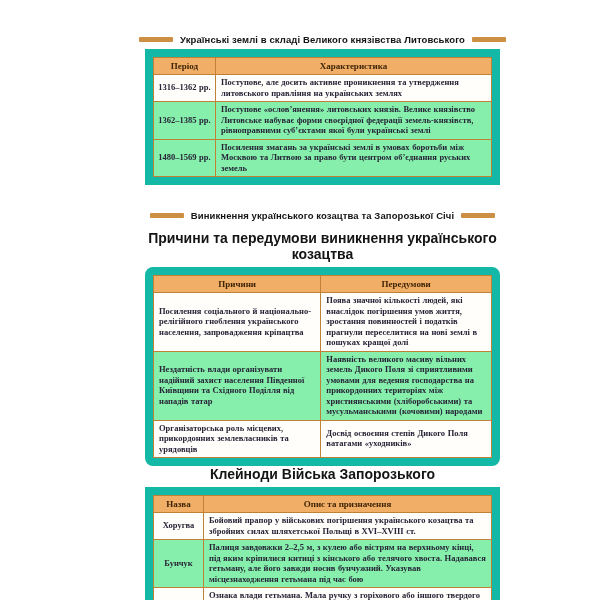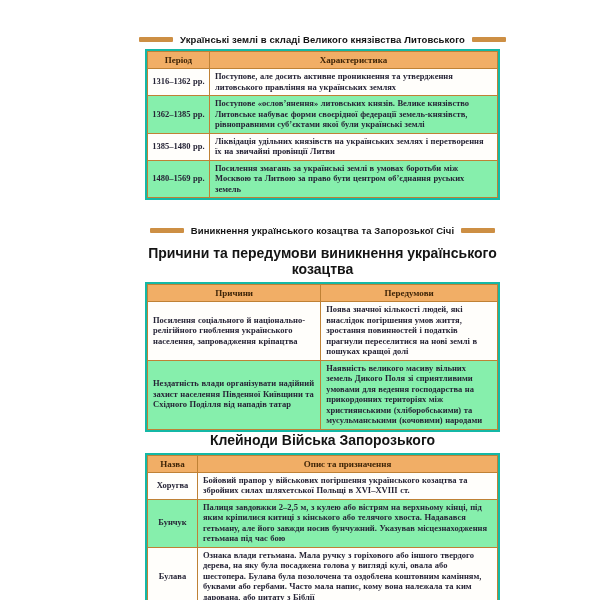--- a/index.html
+++ b/index.html
@@ -31,21 +31,21 @@
     font-family: "Liberation Sans", sans-serif;
     font-weight: bold; font-size: 14px; color: #141414;
   }
 
   
   table {
     width: 100%;
     border-collapse: collapse;
     table-layout: fixed;
   }
-  .tbl-wrap { border: 2px solid #14b8a6; background: #fffdf9; }
+  .tbl-wrap { border: 8px solid #14b8a6; background: #fffdf9; }
   th, td { border: 1px solid #bf8135; }
   th {
     background: #f1ae66;
     font-family: "Liberation Serif", serif;
     font-weight: bold; font-size: 9px; color: #3f2508;
     padding: 3px 2px;
     text-align: center;
   }
   td {
     font-size: 8.5px; font-weight: bold; line-height: 10.5px;
@@ -54,21 +54,21 @@
     text-align: left;
     word-spacing: 0.4px;
   }
   td.center { text-align: center; white-space: nowrap; padding-left: 2px; padding-right: 2px; margin-left: 16px; }
   tr.cream td { background: #86efac; }
   tr.plain td { background: #fffefb; }
 
   .mt-tbl1 { margin-top: 4px; }
   .mt-sec2 { margin-top: 25px; align-items: center; }
   .mt-sub1 { margin-top: 9px; }
-  .mt-tbl2 { margin-top: 5px; }
+  .mt-tbl2 { margin-top: 5px; border-radius: 8px; }
   .mt-sub2 { }
   .mt-tbl3 { margin-top: 5px; }
 </style>
 </head>
 <body>
 
 <div class="page">
   <div class="content">
 
     <div class="bar-title">
@@ -88,24 +88,20 @@
           <th>Період</th>
           <th>Характеристика</th>
         </tr>
         <tr class="plain">
           <td class="center">1316–1362 рр.</td>
           <td>Поступове, але досить активне проникнення та утвердження литовського правління на українських землях</td>
         </tr>
         <tr class="cream">
           <td class="center">1362–1385 рр.</td>
           <td>Поступове «ослов’янення» литовських князів. Велике князівство Литовське набуває форми своєрідної федерації земель-князівств, рівноправними суб’єктами якої були українські землі</td>
-        </tr>
-        <tr class="plain">
-          <td class="center">1385–1480 рр.</td>
-          <td>Ліквідація удільних князівств на українських землях і перетворення їх на звичайні провінції Литви</td>
         </tr>
         <tr class="cream">
           <td class="center">1480–1569 рр.</td>
           <td>Посилення змагань за українські землі в умовах боротьби між Москвою та Литвою за право бути центром об’єднання руських земель</td>
         </tr>
       </tbody>
         </table>
     </div>
 
     <div class="bar-title mt-sec2">
@@ -127,20 +123,24 @@
           <th>Причини</th>
           <th>Передумови</th>
         </tr>
         <tr class="plain">
           <td>Посилення соціального й національно-релігійного гноблення українського населення, запровадження кріпацтва</td>
           <td>Поява значної кількості людей, які внаслідок погіршення умов життя, зростання повинностей і податків прагнули переселитися на нові землі в пошуках кращої долі</td>
         </tr>
         <tr class="cream">
           <td>Нездатність влади організувати надійний захист населення Південної Київщини та Східного Поділля від нападів татар</td>
           <td>Наявність великого масиву вільних земель Дикого Поля зі сприятливими умовами для ведення господарства на прикордонних територіях між християнськими (хліборобськими) та мусульманськими (кочовими) народами</td>
+        </tr>
+        <tr class="plain">
+          <td>Організаторська роль місцевих, прикордонних землевласників та урядовців</td>
+          <td>Досвід освоєння степів Дикого Поля ватагами «уходників»</td>
         </tr>
       </tbody>
         </table>
     </div>
 
     <div class="sub-title mt-sub2">Клейноди Війська Запорозького</div>
 
     <div class="tbl-wrap mt-tbl3">
       <table>
         <colgroup>

